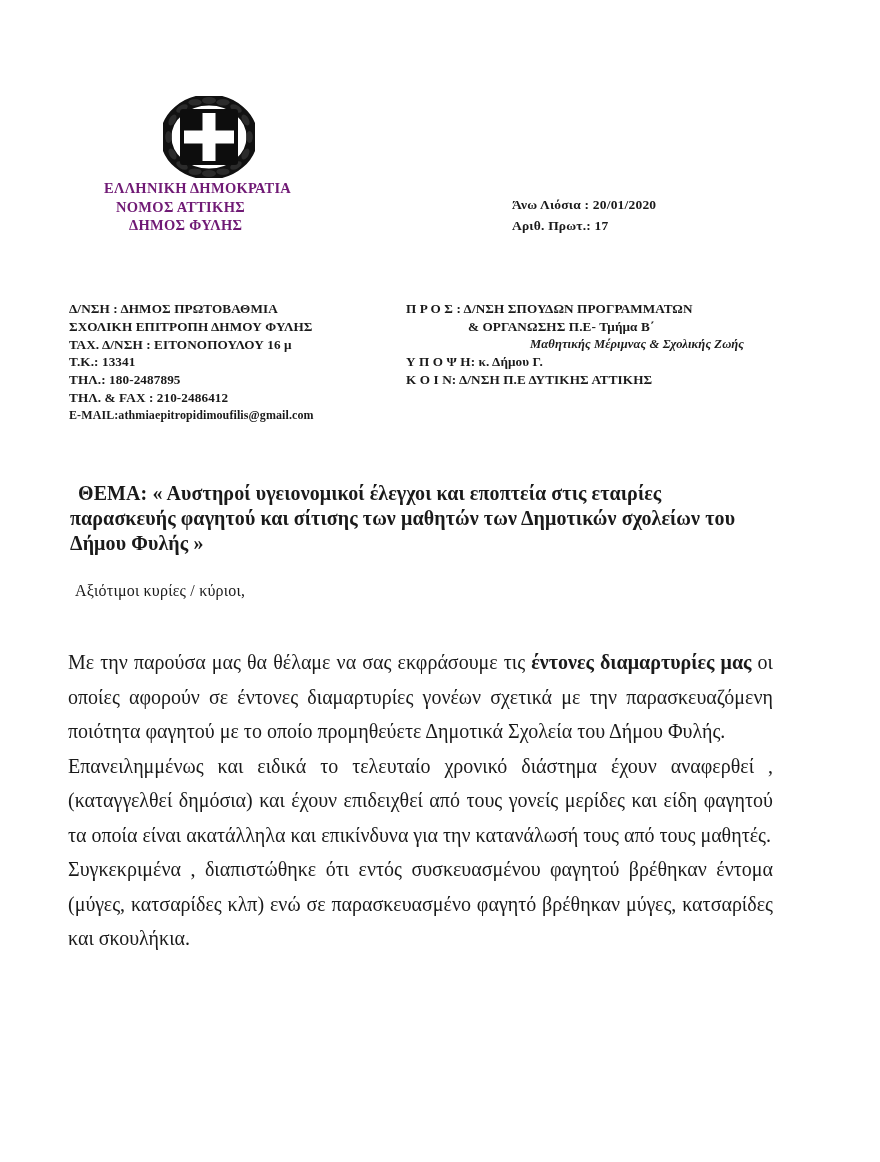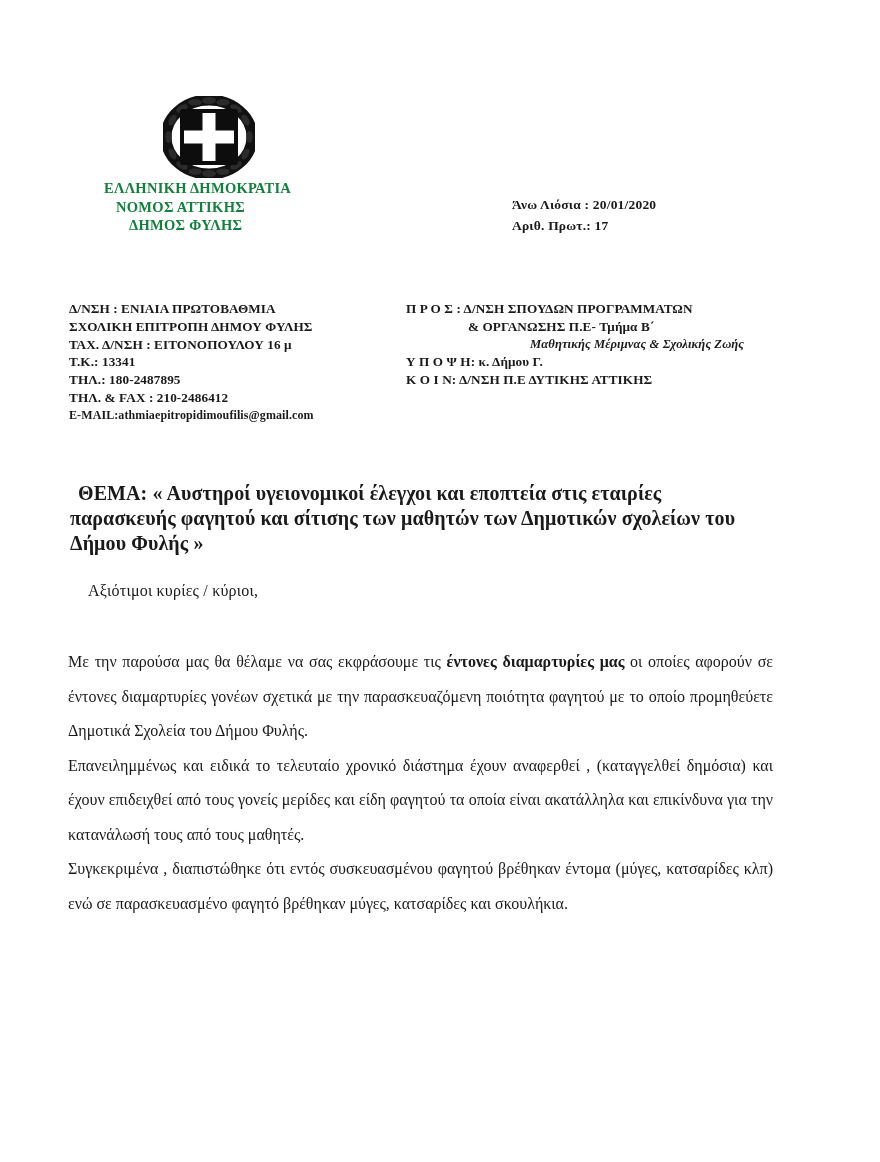--- a/index.html
+++ b/index.html
@@ -31,21 +31,21 @@
   
   .authority {
     position: absolute;
     left: 68px;
     top: 179px;
     width: 330px;
     font-weight: bold;
     font-size: 14.5px;
     letter-spacing: 0.3px;
     line-height: 18.5px;
-    color: #15803d;
+    color: #701a75;
   }
   .authority .ln1 { padding-left: 36px; }
   .authority .ln2 { padding-left: 48px; }
   .authority .ln3 { padding-left: 61px; }
 
   
   .datebox {
     position: absolute;
     left: 512px;
     top: 194px;
@@ -91,33 +91,33 @@
     font-weight: bold;
     font-size: 20px;
     line-height: 25px;
     letter-spacing: 0.1px;
   }
   .subject .s-first { padding-left: 8px; }
 
   
   .salutation {
     position: absolute;
-    left: 88px;
+    left: 75px;
     top: 582px;
     font-size: 16px;
     letter-spacing: 0.2px;
   }
 
   
   .body-text {
     position: absolute;
     left: 68px;
     top: 645px;
     width: 705px;
-    font-size: 16px;
+    font-size: 20px;
     line-height: 34.5px;
     text-align: justify;
     text-justify: inter-word;
   }
   .body-text p { margin: 0; }
   .body-text b { font-weight: bold; }
 </style>
 </head>
 <body>
 
@@ -159,21 +159,21 @@
     <div class="ln2">ΝΟΜΟΣ ΑΤΤΙΚΗΣ</div>
     <div class="ln3">ΔΗΜΟΣ ΦΥΛΗΣ</div>
   </div>
 
   <div class="datebox">
     <div>Άνω Λιόσια :  20/01/2020</div>
     <div>Αριθ. Πρωτ.: 17</div>
   </div>
 
   <div class="sender">
-    <div>Δ/ΝΣΗ   : ΕΝΙΑΙΑ ΠΡΩΤΟΒΑΘΜΙΑ</div>
+    <div>Δ/ΝΣΗ   : ΔΗΜΟΣ ΠΡΩΤΟΒΑΘΜΙΑ</div>
     <div>ΣΧΟΛΙΚΗ ΕΠΙΤΡΟΠΗ ΔΗΜΟΥ ΦΥΛΗΣ</div>
     <div>ΤΑΧ. Δ/ΝΣΗ :  ΕΙΤΟΝΟΠΟΥΛΟΥ 16 μ</div>
     <div>Τ.Κ.: 13341</div>
     <div>ΤΗΛ.: 180-2487895</div>
     <div>ΤΗΛ. &amp; FAX : 210-2486412</div>
     <div class="mono-mail">E-MAIL:athmiaepitropidimoufilis@gmail.com</div>
   </div>
 
   <div class="recipient">
     <div>Π Ρ Ο Σ :  Δ/ΝΣΗ ΣΠΟΥΔΩΝ ΠΡΟΓΡΑΜΜΑΤΩΝ</div>

